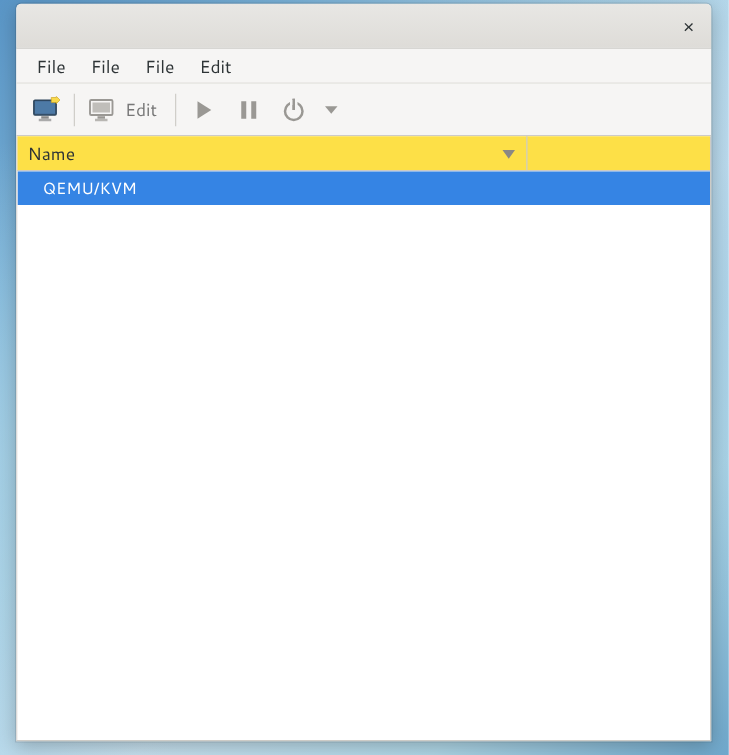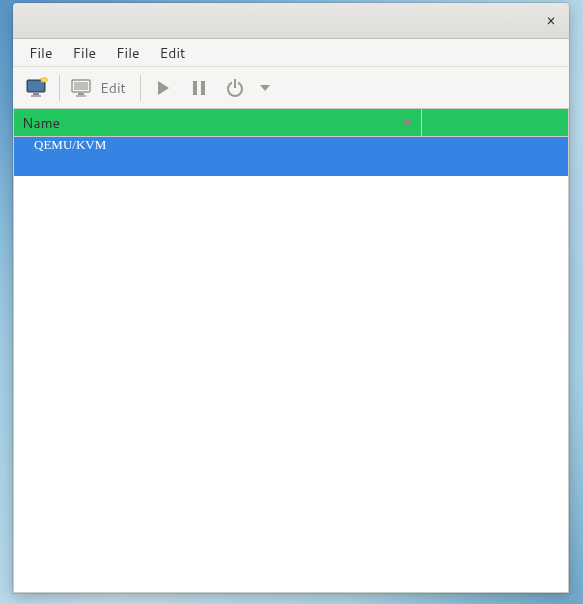--- a/index.html
+++ b/index.html
@@ -96,21 +96,21 @@
     display: flex;
     flex-direction: column;
     background: #ffffff;
     border: 1px solid #cdcbc6;
     border-top: none;
     margin: 0;
   }
   .col-headers {
     height: 28px;
     display: flex;
-    background: #22c55e;
+    background: #fde047;
     border-bottom: 1px solid #cdcbc6;
   }
   .col-header {
     display: flex;
     align-items: center;
     padding: 0 8px;
     font-size: 14px;
     color: #2e3436;
     border-right: 1px solid #cdcbc6;
     position: relative;
@@ -120,26 +120,25 @@
   .sort-ind {
     position: absolute;
     right: 8px; top: 50%; transform: translateY(-50%);
   }
   .list-area {
     flex: 1;
     background: #ffffff;
     overflow: auto;
   }
   .list-row {
-    height: 39px;
-    display: flex;
-    align-items: flex-start;
+    height: 27px;
+    display: flex;
+    align-items: center;
     padding: 0 20px;
     font-size: 13px;
-    font-family: Liberation Serif, serif;
   }
   .list-row.selected {
     background: #3584e4;
     color: #ffffff;
   }
   svg { display: block; }
 </style>
 </head>
 <body>
 

